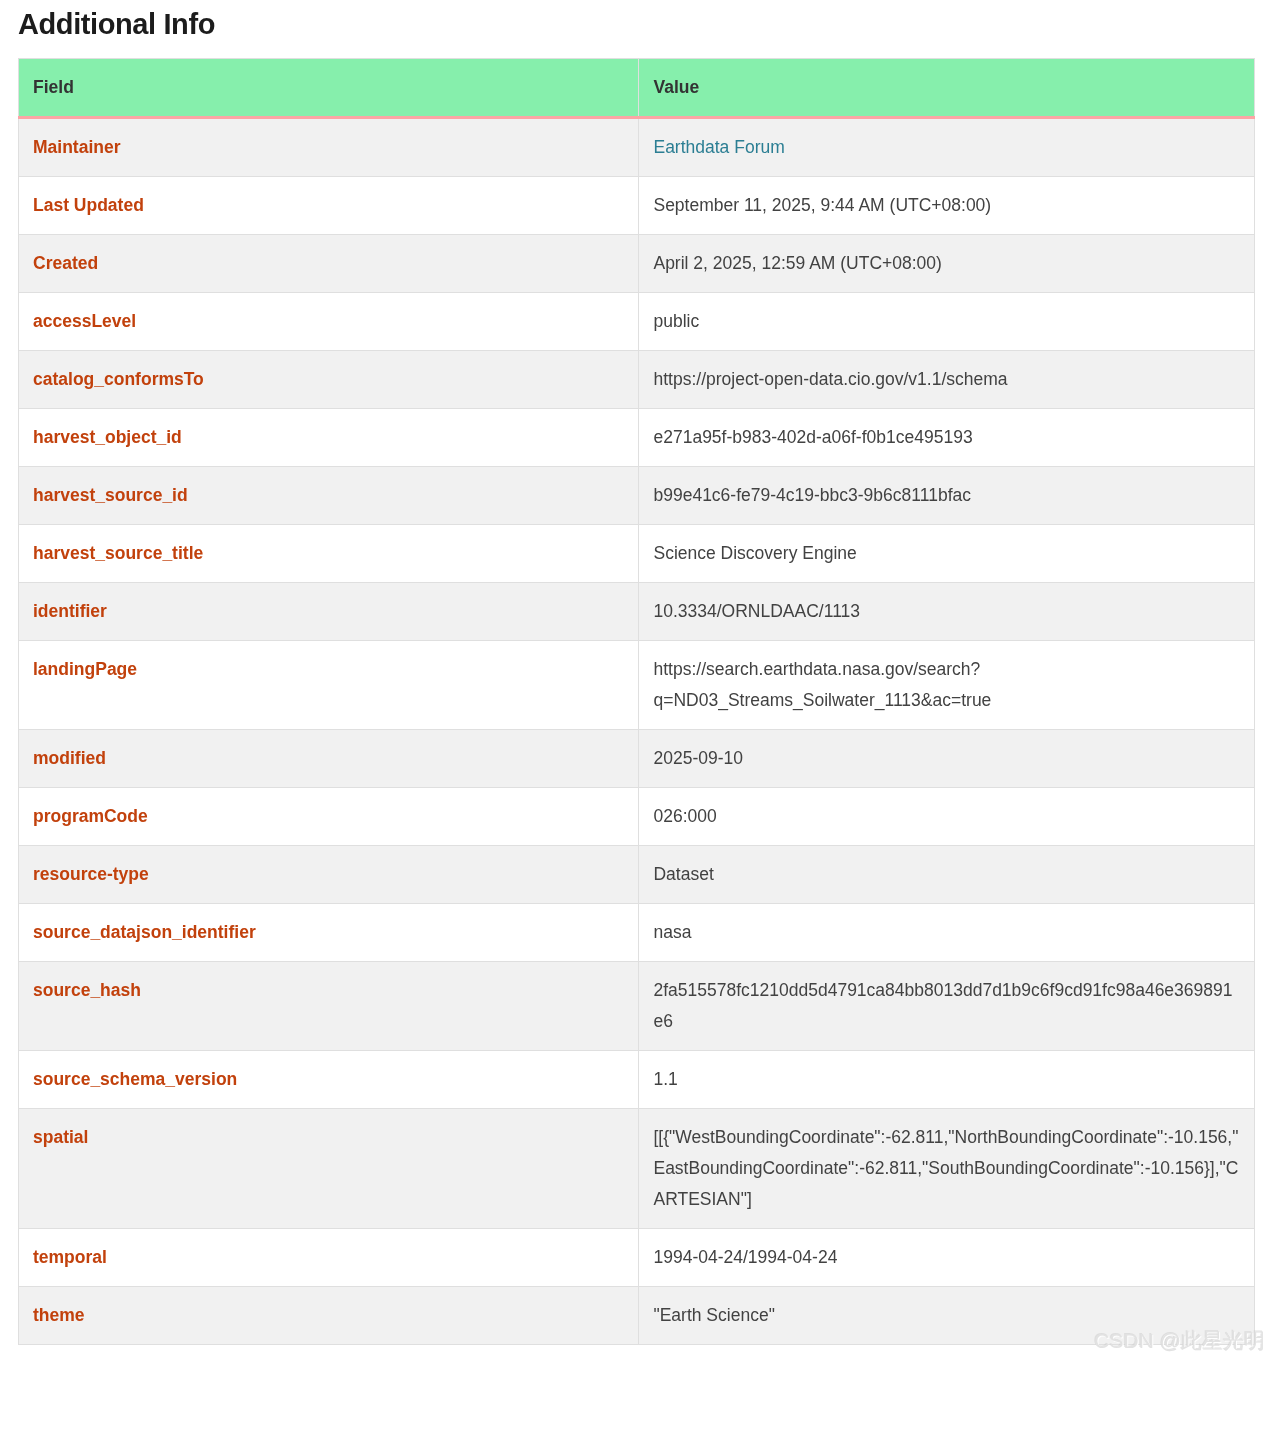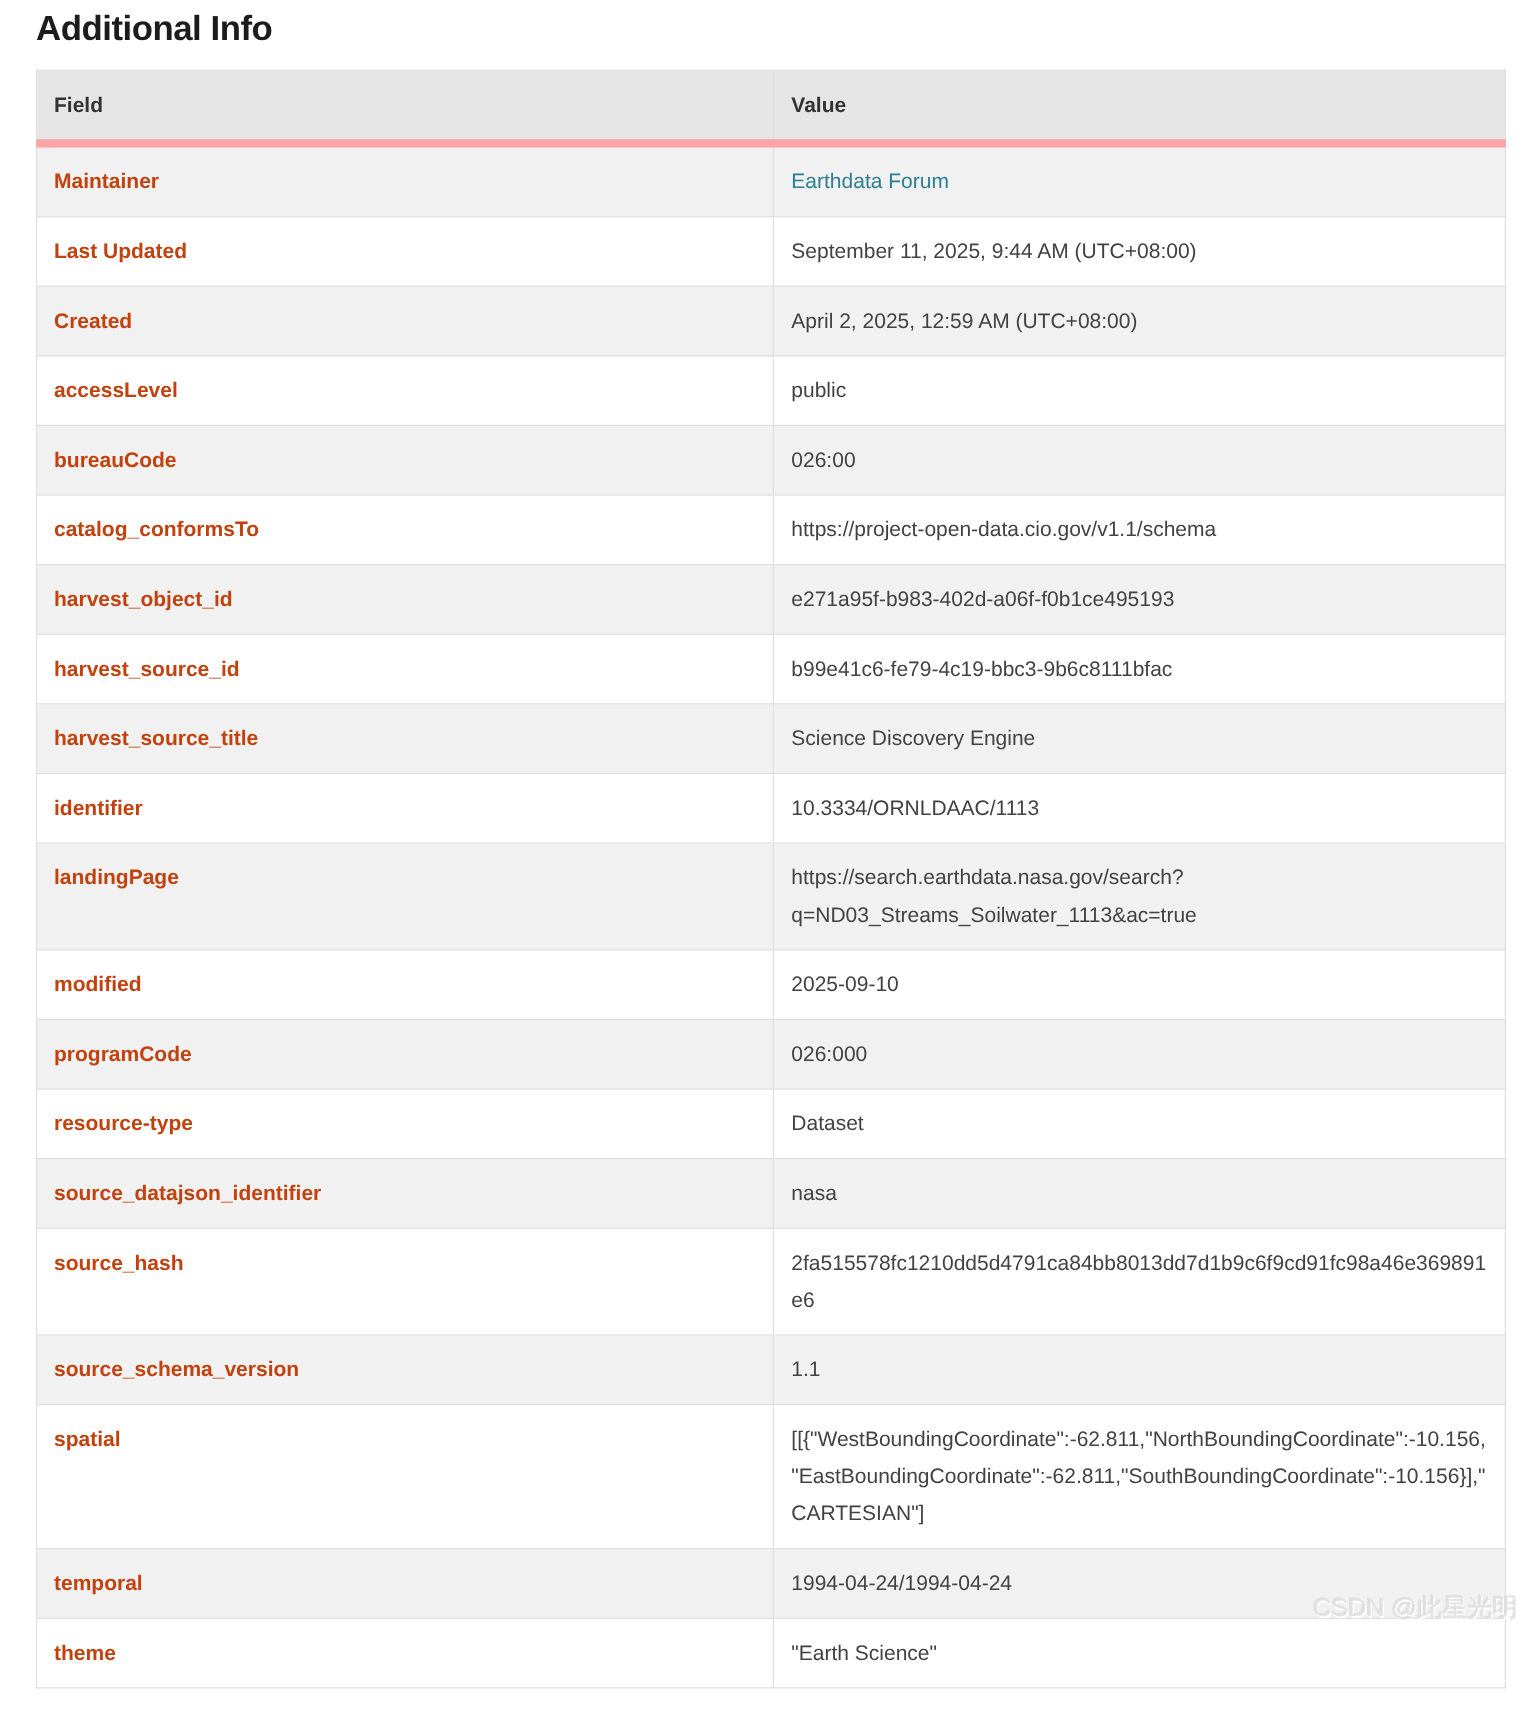--- a/index.html
+++ b/index.html
@@ -7,21 +7,21 @@
     padding: 0;
     background: #ffffff;
     font-family: "Liberation Sans", sans-serif;
   }
   .page {
     position: relative;
     width: 1273px;
     height: 1444px;
     background: #ffffff;
     box-sizing: border-box;
-    padding: 2px 18px 0 30px;
+    padding: 2px 18px 0 18px;
     overflow: hidden;
   }
   h1.page-title {
     margin: 4px 0 16px 0;
     font-size: 29px;
     line-height: 36px;
     font-weight: 700;
     letter-spacing: -0.4px;
     color: #1c1c1c;
   }
@@ -36,22 +36,22 @@
     vertical-align: top;
     padding: 13px 14px;
     font-size: 17.5px;
     line-height: 31px;
     overflow-wrap: break-word;
     word-wrap: break-word;
   }
   .info-table thead th {
     font-weight: 700;
     color: #333333;
-    background: #e5e5e5;
-    border-bottom: 7px solid #fca5a5;
+    background: #86efac;
+    border-bottom: 3px solid #fca5a5;
   }
   .info-table thead th:first-child {
     border-right: 1px solid #dfdfdf;
   }
   .info-table col.col-field { width: 50.2%; }
   .info-table col.col-value { width: 49.8%; }
   .info-table tbody tr {
     border-top: 1px solid #dfdfdf;
   }
   .info-table tbody tr:nth-child(odd) {
@@ -111,24 +111,20 @@
         </tr>
         <tr>
           <th class="field-cell" scope="row">Created</th>
           <td class="value-cell">April 2, 2025, 12:59 AM (UTC+08:00)</td>
         </tr>
         <tr>
           <th class="field-cell" scope="row">accessLevel</th>
           <td class="value-cell">public</td>
         </tr>
         <tr>
-          <th class="field-cell" scope="row">bureauCode</th>
-          <td class="value-cell">026:00</td>
-        </tr>
-        <tr>
           <th class="field-cell" scope="row">catalog_conformsTo</th>
           <td class="value-cell">https://project-open-data.cio.gov/v1.1/schema</td>
         </tr>
         <tr>
           <th class="field-cell" scope="row">harvest_object_id</th>
           <td class="value-cell">e271a95f-b983-402d-a06f-f0b1ce495193</td>
         </tr>
         <tr>
           <th class="field-cell" scope="row">harvest_source_id</th>
           <td class="value-cell">b99e41c6-fe79-4c19-bbc3-9b6c8111bfac</td>

